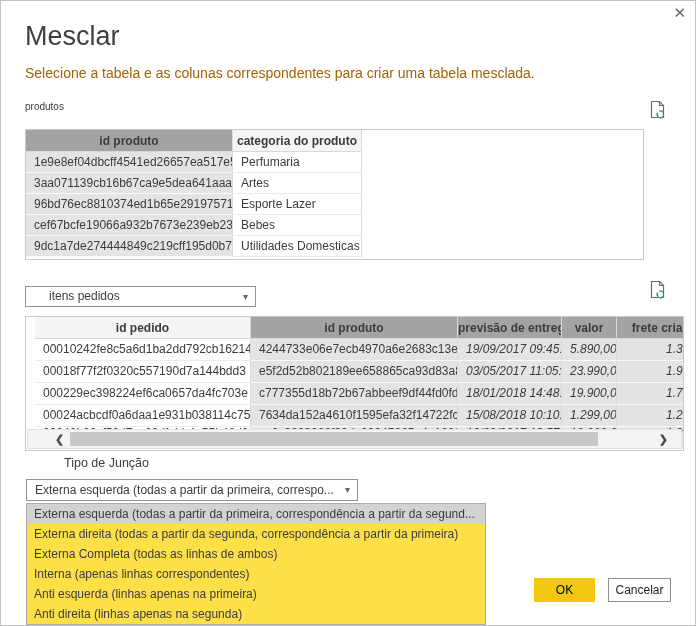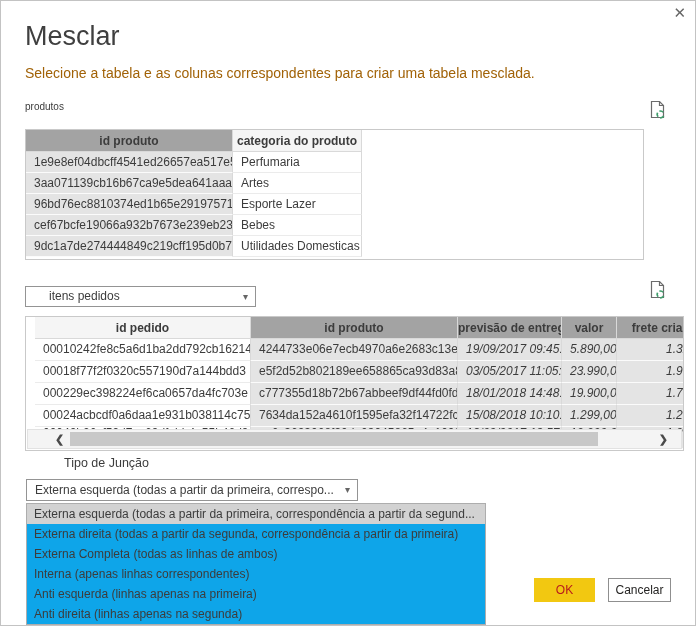--- a/index.html
+++ b/index.html
@@ -35,26 +35,26 @@
   .chv{position:absolute;top:0;height:18px;line-height:18px;font-size:11px;font-weight:bold;color:#4a4a4a;cursor:pointer;}
   .chv-l{left:27px;}
   .chv-r{right:13px;}
 
   .select{position:absolute;box-sizing:border-box;border:1px solid #949494;background:#fff;font-size:12px;color:#3c3c3c;padding:0 8px;white-space:nowrap;overflow:hidden;cursor:pointer;}
   #tableSelect{left:24px;top:285px;width:231px;height:21px;line-height:19px;padding-left:23px;}
   #joinSelect{left:25px;top:478px;width:332px;height:22px;line-height:20px;}
   .caret{position:absolute;right:7px;top:0;color:#666;font-size:10px;}
 
   .join-label{position:absolute;left:25px;top:455px;font-size:12.5px;color:#3c3c3c;margin-left:38px;}
-  .list{position:absolute;left:25px;top:502px;width:460px;border:1px solid #adadad;background:#0ea5e9;box-sizing:border-box;}
+  .list{position:absolute;left:25px;top:502px;width:460px;border:1px solid #adadad;background:#fde047;box-sizing:border-box;}
   .opt{height:20px;line-height:20px;font-size:12px;color:#3c3c3c;padding:0 7px;white-space:nowrap;overflow:hidden;cursor:pointer;}
   .opt.sel{background:#d2d2d2;}
 
   .btn{position:absolute;top:577px;height:24px;box-sizing:border-box;font-size:12px;text-align:center;line-height:22px;cursor:pointer;}
-  .btn-ok{left:533px;width:61px;background:#f2c811;border:1px solid #f2c811;color:#b91c1c;}
+  .btn-ok{left:533px;width:61px;background:#f2c811;border:1px solid #f2c811;color:#000000;}
   .btn-cancel{left:607px;width:63px;background:#fff;border:1px solid #8f8f8f;color:#252423;}
 </style>
 </head>
 <body>
 
 <div class="dialog">
   <span class="close-x">✕</span>
   <div class="title">Mesclar</div>
   <div class="subtitle">Selecione a tabela e as colunas correspondentes para criar uma tabela mesclada.</div>
 

